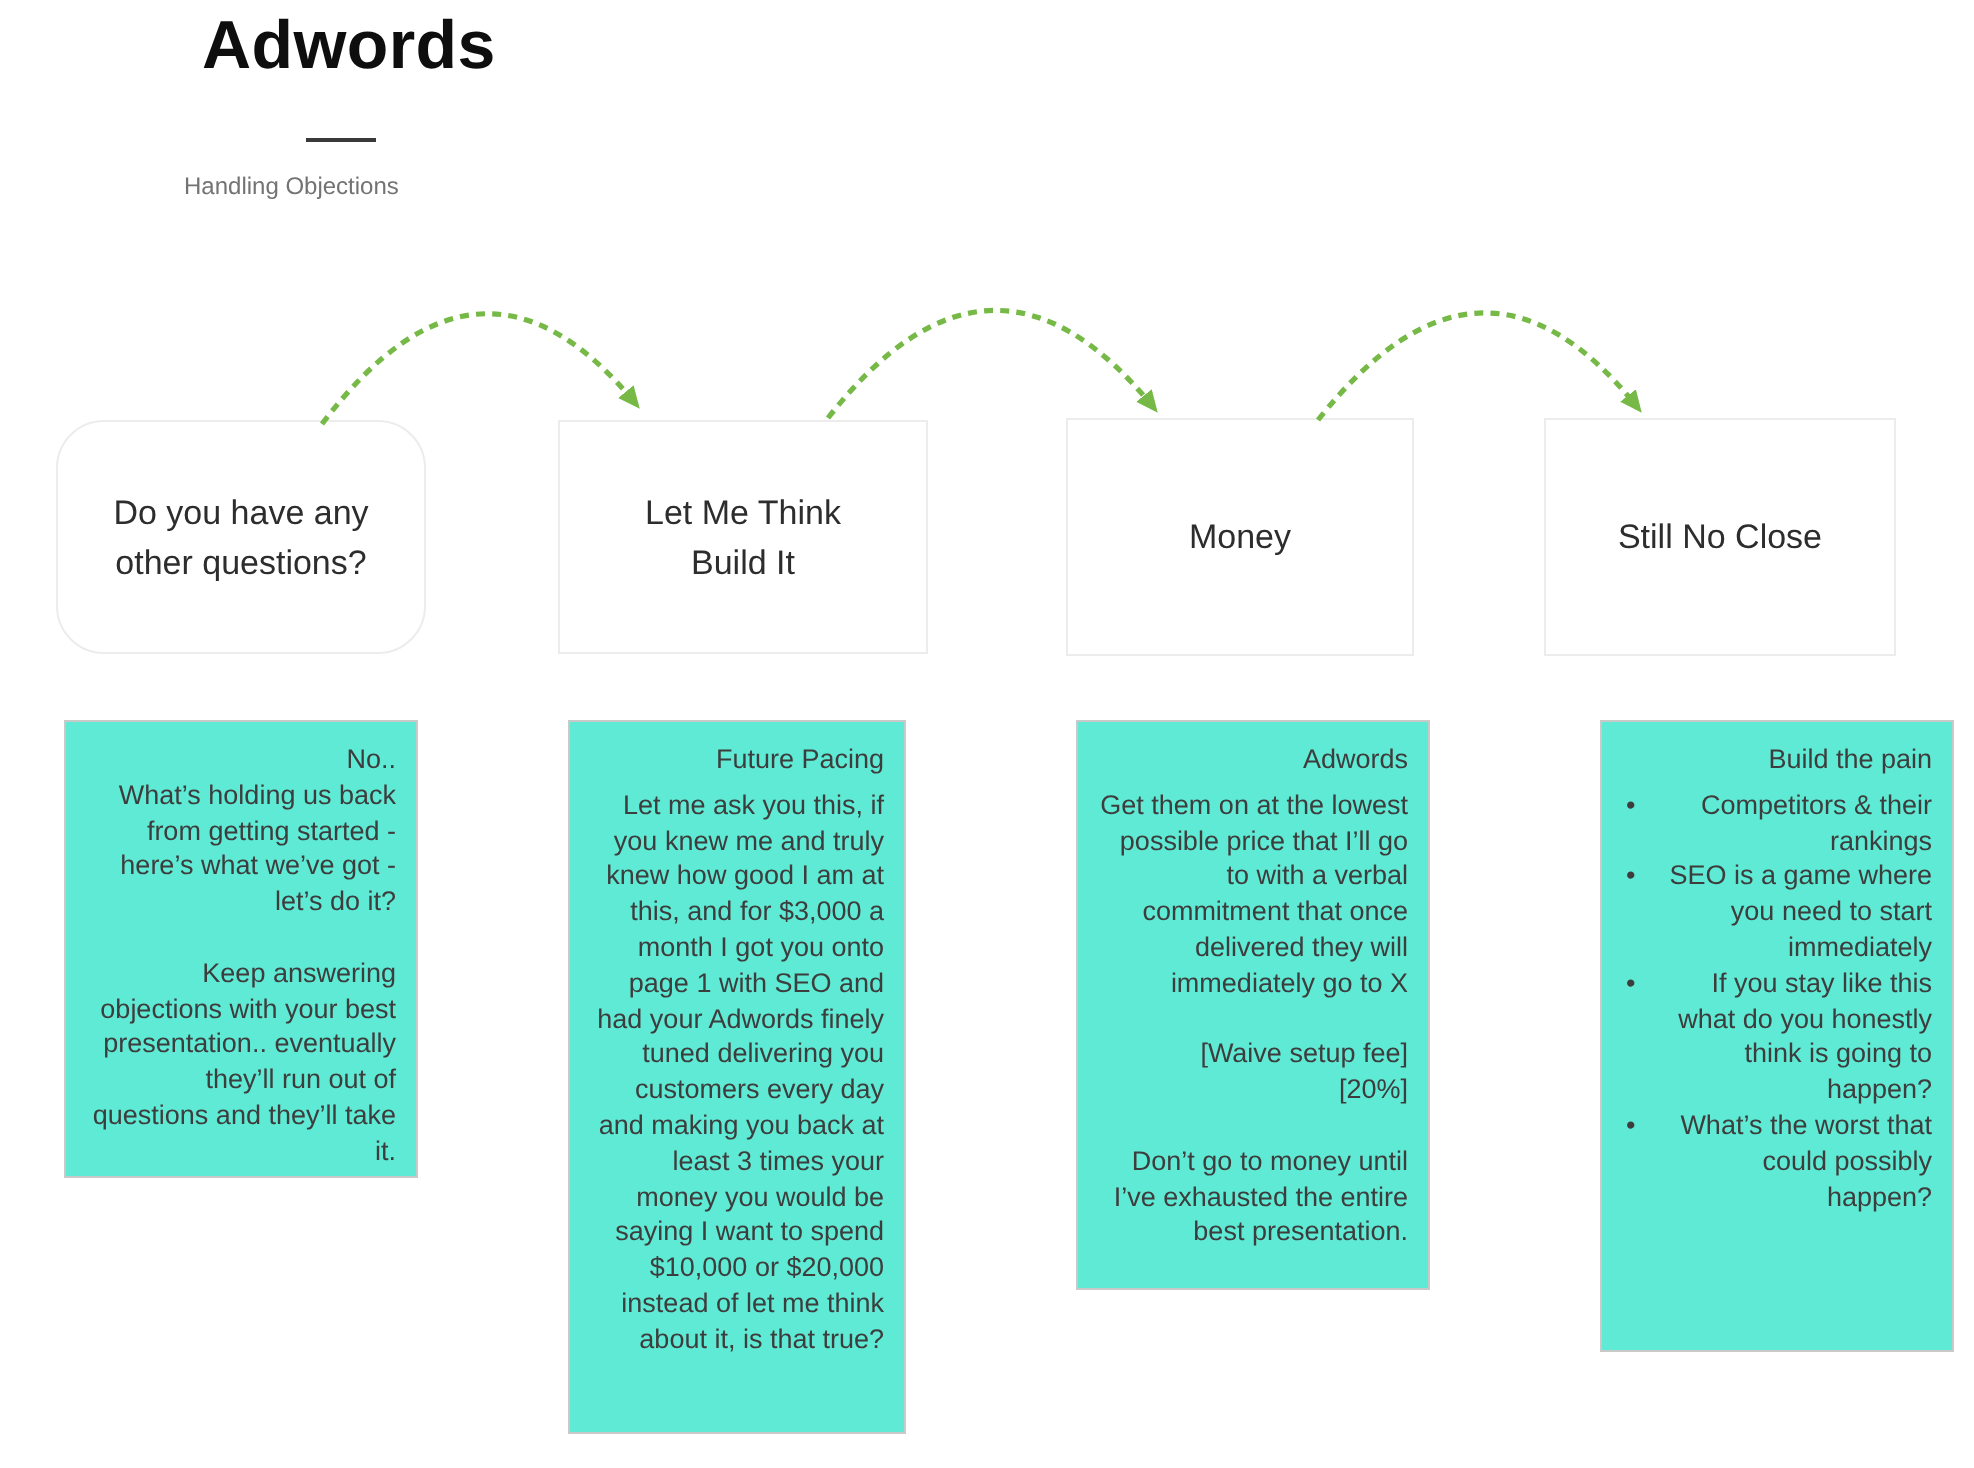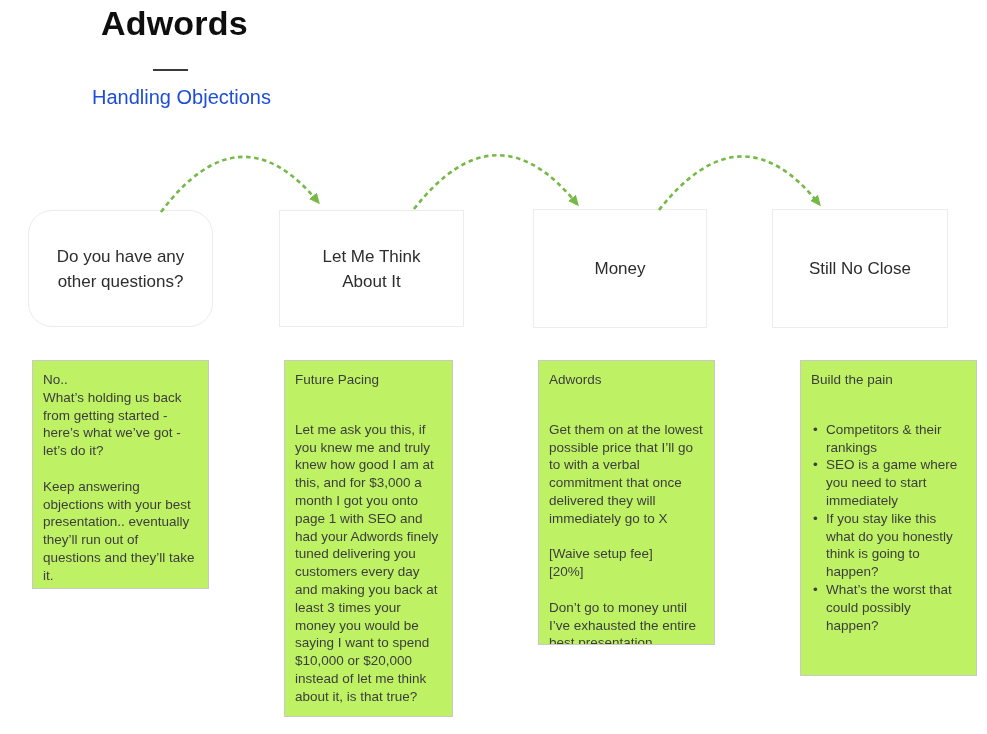--- a/index.html
+++ b/index.html
@@ -14,21 +14,21 @@
     position:absolute; left:101px; top:4px;
     font-size:34px; font-weight:700; color:#0e0e0e;
     letter-spacing:0.2px;
   }
   .title-divider {
     position:absolute; left:153px; top:69px;
     width:35px; height:2px; background:#3a3a3a;
   }
   .slide-subtitle {
     position:absolute; left:92px; top:86px;
-    font-size:20px; color:#1d4ed8;
+    font-size:12px; color:#737373;
   }
   .flow-card {
     position:absolute;
     background:#ffffff;
     border:1px solid #ececec;
     box-sizing:border-box;
     display:flex; align-items:center; justify-content:center;
     text-align:center;
     font-size:17px; line-height:25px; color:#2d2d2d;
     white-space:pre-line;
@@ -38,30 +38,31 @@
     left:5px; right:5px; bottom:2px; height:12px;
     border-radius:50% / 9px;
     box-shadow:0 9px 7px rgba(0,0,0,0.40);
   }
   .arrow-layer {
     position:absolute; left:0; top:0;
     pointer-events:none;
   }
   .note-box {
     position:absolute;
-    background:#bef264;
+    background:#5eead4;
     border:1px solid #c9c9c9;
     box-sizing:border-box;
     padding:10px 10px 8px 10px;
     font-size:13.5px; line-height:17.8px; color:#3d3d3d;
     overflow:hidden;
+    text-align:right;
   }
   .note-title { white-space:pre-line; }
   .note-title:empty { display:none; }
-  .note-title { margin-bottom:32px; }
+  .note-title { margin-bottom:5px; }
   .note-body { white-space:pre-line; }
   .note-bullets { margin:0; padding:0; list-style:none; }
   .note-bullets li { position:relative; padding-left:15px; }
   .note-bullets li::before {
     content:"\2022";
     position:absolute; left:2px; top:0;
     color:#3d3d3d;
   }
 </style>
 </head>
@@ -72,21 +73,21 @@
   <div class="slide-title">Adwords</div>
   <div class="title-divider"></div>
   <div class="slide-subtitle">Handling Objections</div>
 
   <div class="flow-card" style="left:28px; top:210px; width:185px; height:117px;border-radius:24px;">
     <span>Do you have any
 other questions?</span>
   </div>
   <div class="flow-card" style="left:279px; top:210px; width:185px; height:117px;">
     <span>Let Me Think
-About It</span>
+Build It</span>
   </div>
   <div class="flow-card" style="left:533px; top:209px; width:174px; height:119px;">
     <span>Money</span>
   </div>
   <div class="flow-card" style="left:772px; top:209px; width:176px; height:119px;">
     <span>Still No Close</span>
   </div>
 
   <svg class="arrow-layer" width="987" height="734" viewBox="0 0 987 734">
     <defs>

